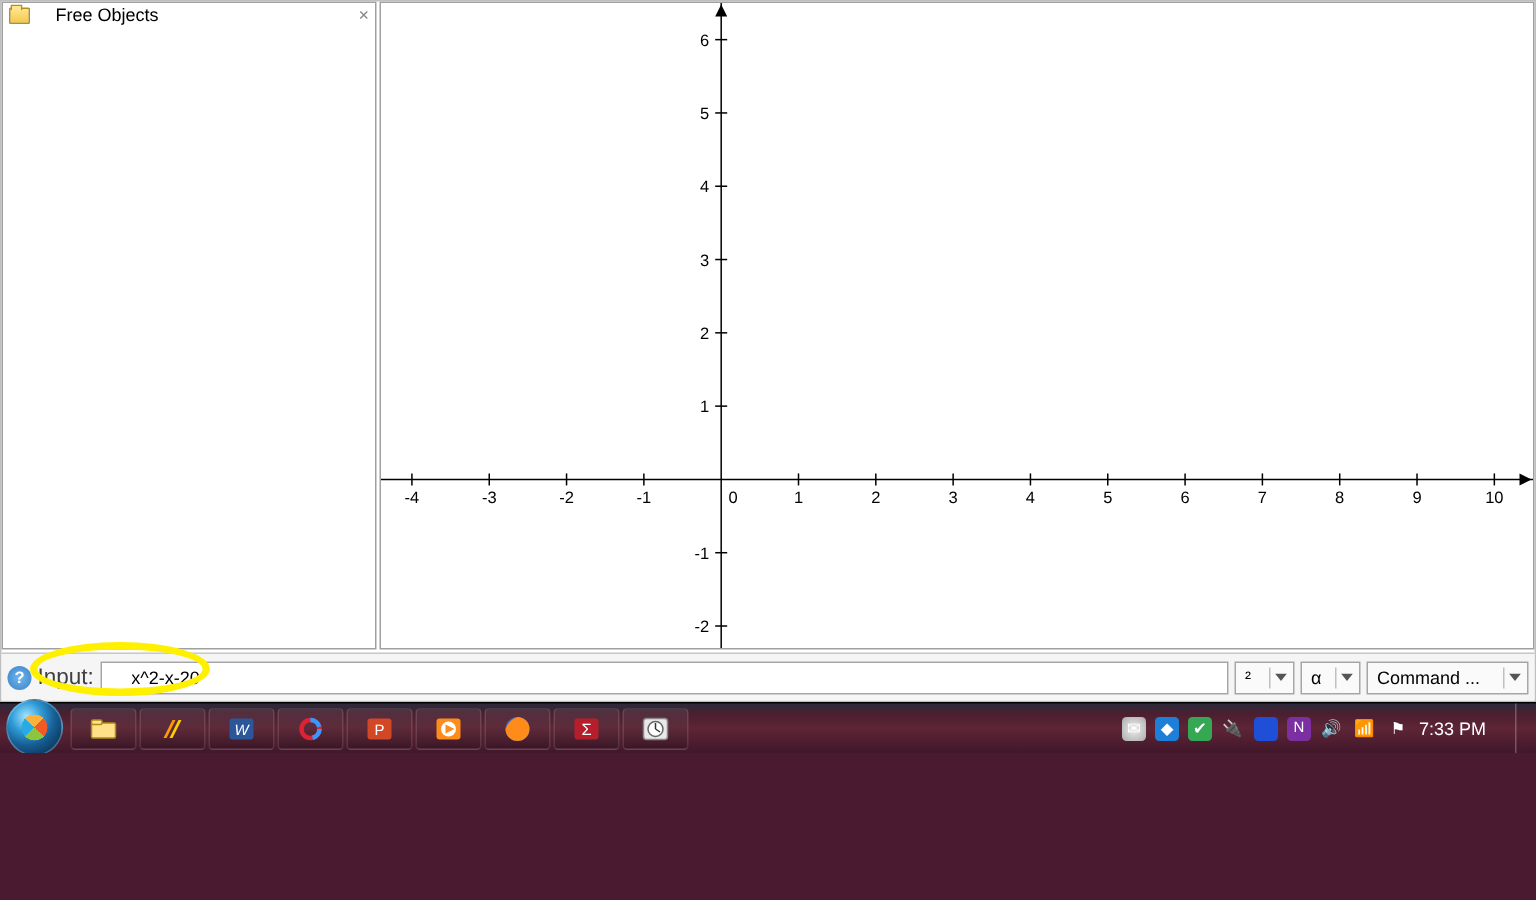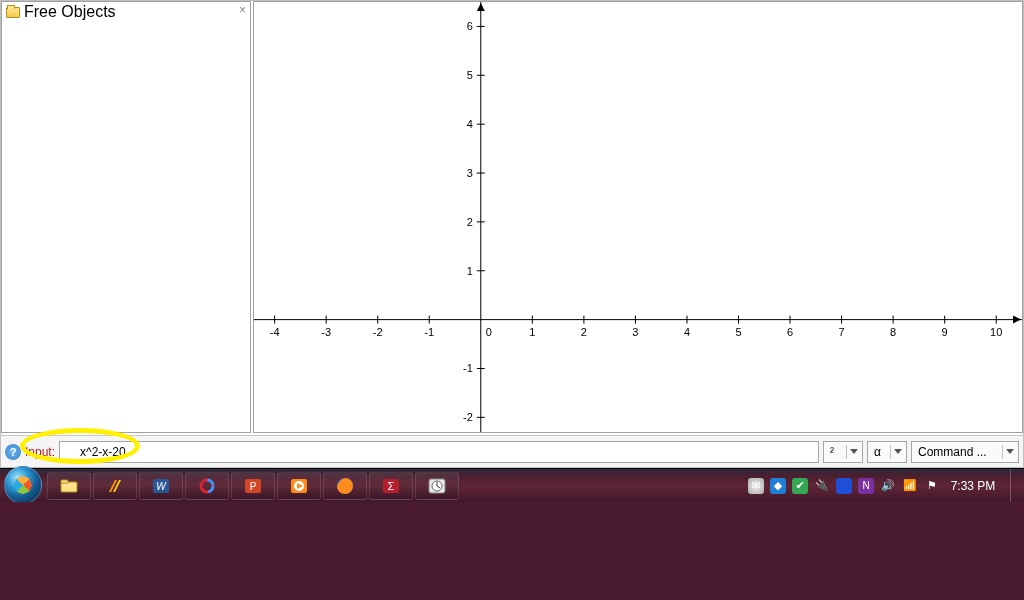--- a/index.html
+++ b/index.html
@@ -11,22 +11,22 @@
   
   #algebra {
     position: absolute; left: 0; top: 0; width: 250px; height: 432px;
     border: 1px solid #a0a0a0; background: #ffffff; overflow: hidden;
   }
   #algebra .close {
     position: absolute; right: 4px; top: 2px; color: #888; font-size: 12px;
     cursor: pointer; line-height: 1;
   }
   .tree-item {
-    display: flex; align-items: center; gap: 4px;
-    font-size: 16px; color: #000; padding: 1px 4px;
+    display: flex; align-items: center; gap: 17px;
+    font-size: 12px; color: #000; padding: 1px 4px;
   }
   .folder-icon {
     width: 14px; height: 11px;
     background: linear-gradient(#ffe48a, #f3c94a);
     border: 1px solid #b38f1f; border-radius: 1px;
     position: relative;
   }
   .folder-icon::before {
     content: ""; position: absolute; top: -3px; left: 0;
     width: 6px; height: 3px;
@@ -43,21 +43,21 @@
     position: absolute; left: 0; right: 0; top: 434px; height: 32px;
     border-top: 1px solid #c8c8c8; background: #f5f5f5;
     display: flex; align-items: center; padding: 3px 4px; gap: 4px;
   }
   .help-icon {
     width: 16px; height: 16px; border-radius: 50%;
     background: radial-gradient(#6fb8f2,#3a7fc4);
     color: #fff; text-align: center; line-height: 16px; font-size: 11px;
     font-weight: bold;
   }
-  .input-label { font-size: 12px; color: #b91c1c; }
+  .input-label { font-size: 15px; color: #404040; }
   #input-field {
     flex: 1 1 auto; height: 22px; border: 1px solid #a6a6a6;
     background: #fff; font-size: 12px; padding: 0 20px;
   }
   .dd {
     height: 22px; border: 1px solid #a6a6a6; background: #fafafa;
     display: inline-flex; align-items: center; justify-content: space-between;
     padding: 0 2px 0 6px; font-size: 12px; gap: 4px; cursor: pointer;
   }
   .dd.small { width: 40px; }
@@ -107,21 +107,21 @@
     background: linear-gradient(rgba(255,255,255,.08), rgba(0,0,0,.15));
     cursor: pointer;
   }
   .task-btn .ic { width: 20px; height: 20px; display:block; }
   .task-fill { flex: 1 1 auto; }
   .tray {
     display: flex; align-items: center; gap: 6px; padding: 0 6px;
     color: #fff; font-size: 11px;
   }
   .tray .sq { width: 16px; height: 16px; border-radius: 3px; display: inline-flex; align-items:center; justify-content:center; }
-  .clock { width: 60px; text-align: center; color: #fff; font-size: 12px; padding-right: 6px; }
+  .clock { width: 60px; text-align: left; color: #fff; font-size: 12px; padding-right: 6px; }
   .showdesk { width: 10px; height: 34px; border-left: 1px solid rgba(255,255,255,.25); margin-left: 4px; cursor: pointer; }
   
   #below { position:absolute; left:0; right:0; top:502px; bottom:0; background:#4a1a30; }
 
   
   .tick-label { font-size: 11px; fill:#000; font-family: Arial, sans-serif; }
 </style>
 </head>
 <body>
 

